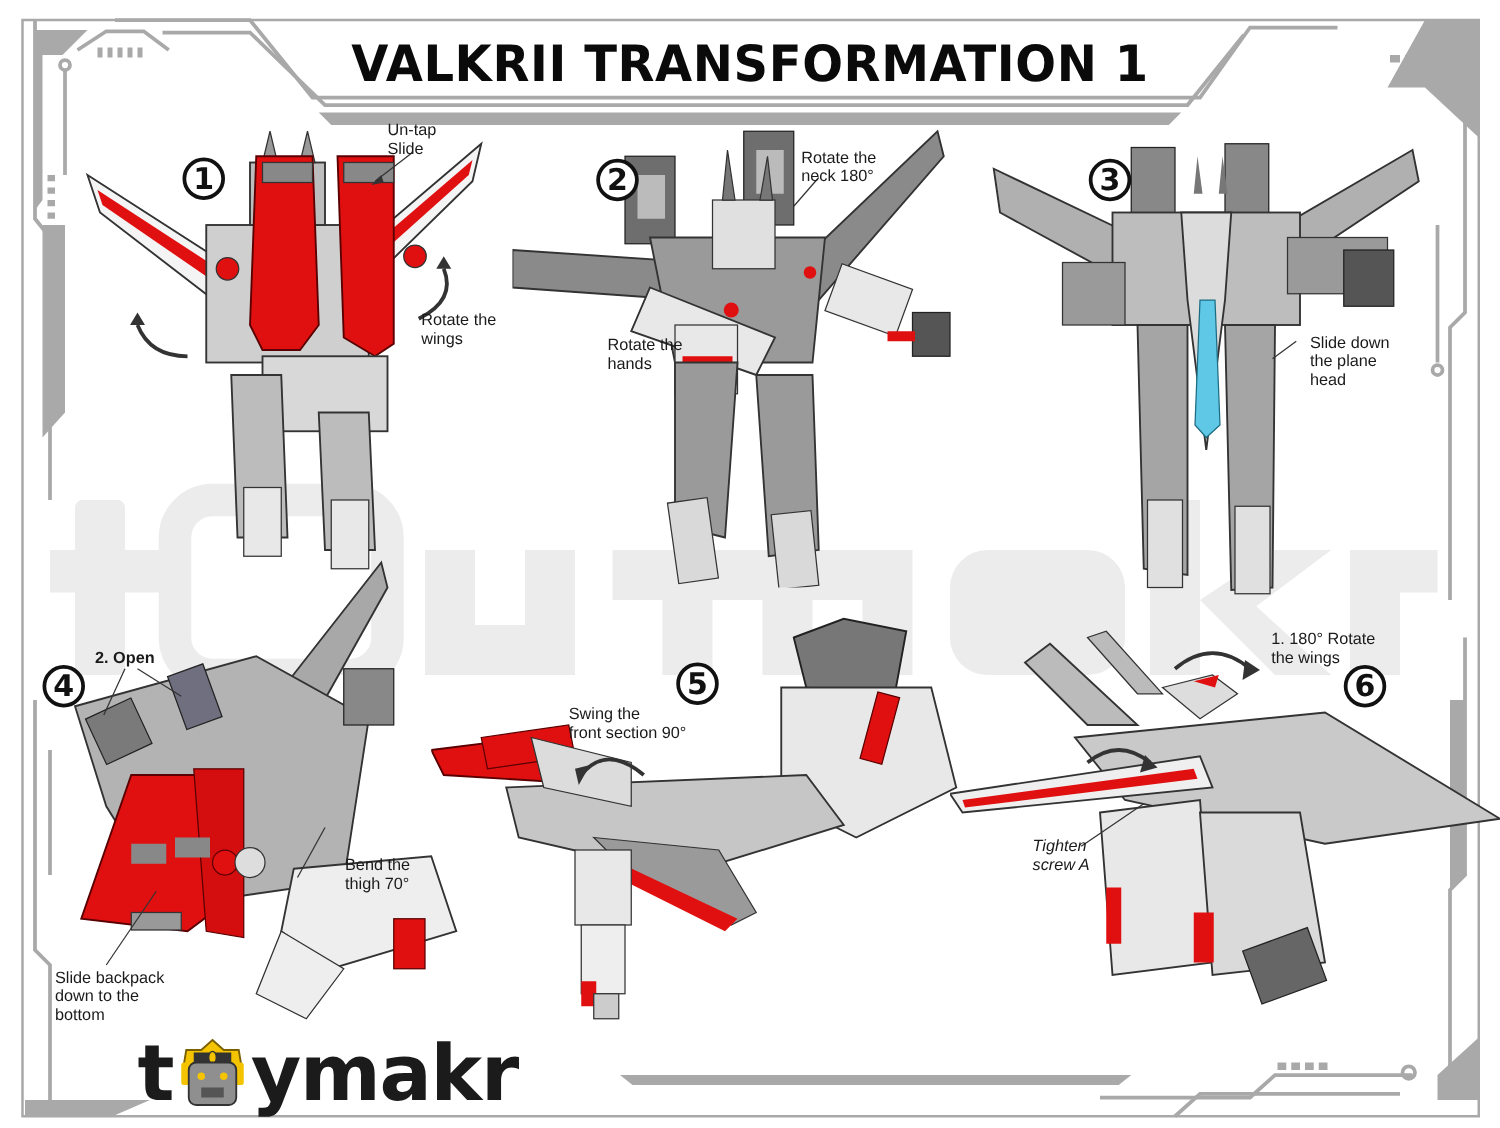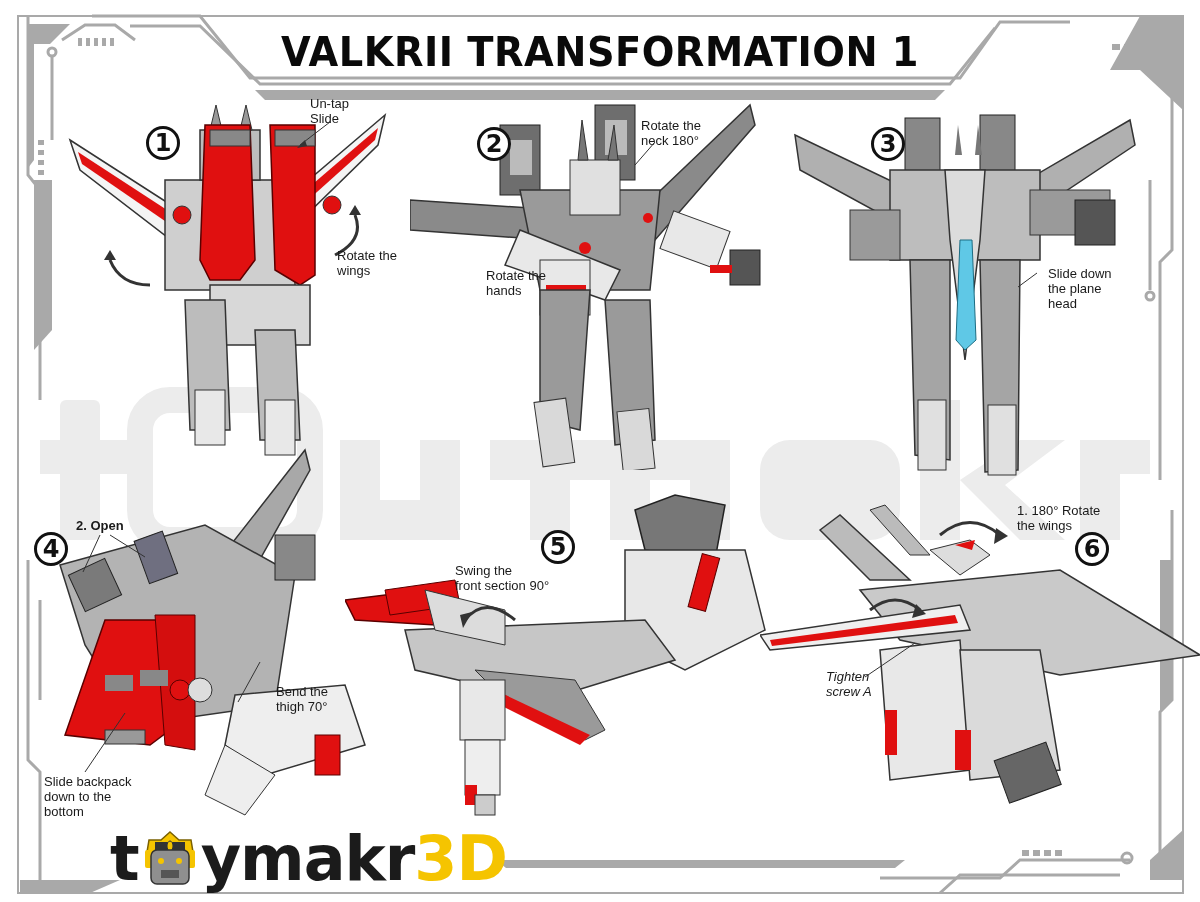--- a/index.html
+++ b/index.html
@@ -326,14 +326,13 @@
     <rect x="14" y="12" width="30" height="10" fill="#333"></rect>
     <ellipse cx="29" cy="16" rx="3" ry="5" fill="#f5c400" stroke="#333"></ellipse>
     <rect x="4" y="20" width="8" height="18" rx="2" fill="#f5c400"></rect>
     <rect x="46" y="20" width="8" height="18" rx="2" fill="#f5c400"></rect>
     <rect x="10" y="20" width="38" height="34" rx="6" fill="#8f8f8f" stroke="#333" stroke-width="1.5"></rect>
     <circle cx="20" cy="31" r="3" fill="#f5c400"></circle>
     <circle cx="38" cy="31" r="3" fill="#f5c400"></circle>
     <rect x="20" y="40" width="18" height="8" fill="#555"></rect>
   </svg>
   <span class="t1">ymakr</span>
-  <span class="t2">3D</span>
 </div>
 
 </body></html>

